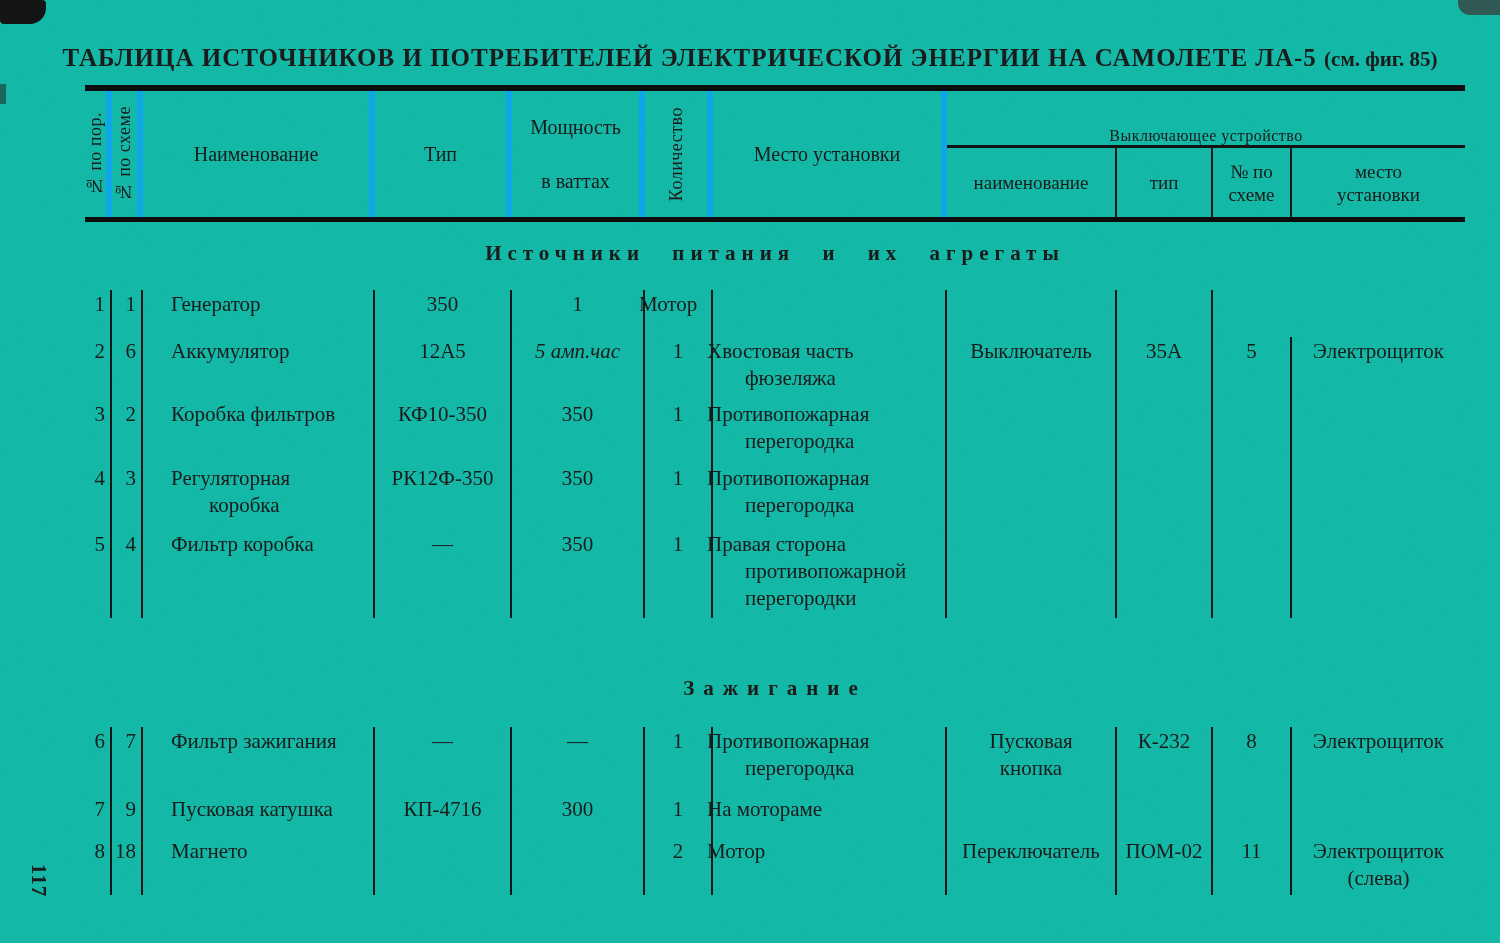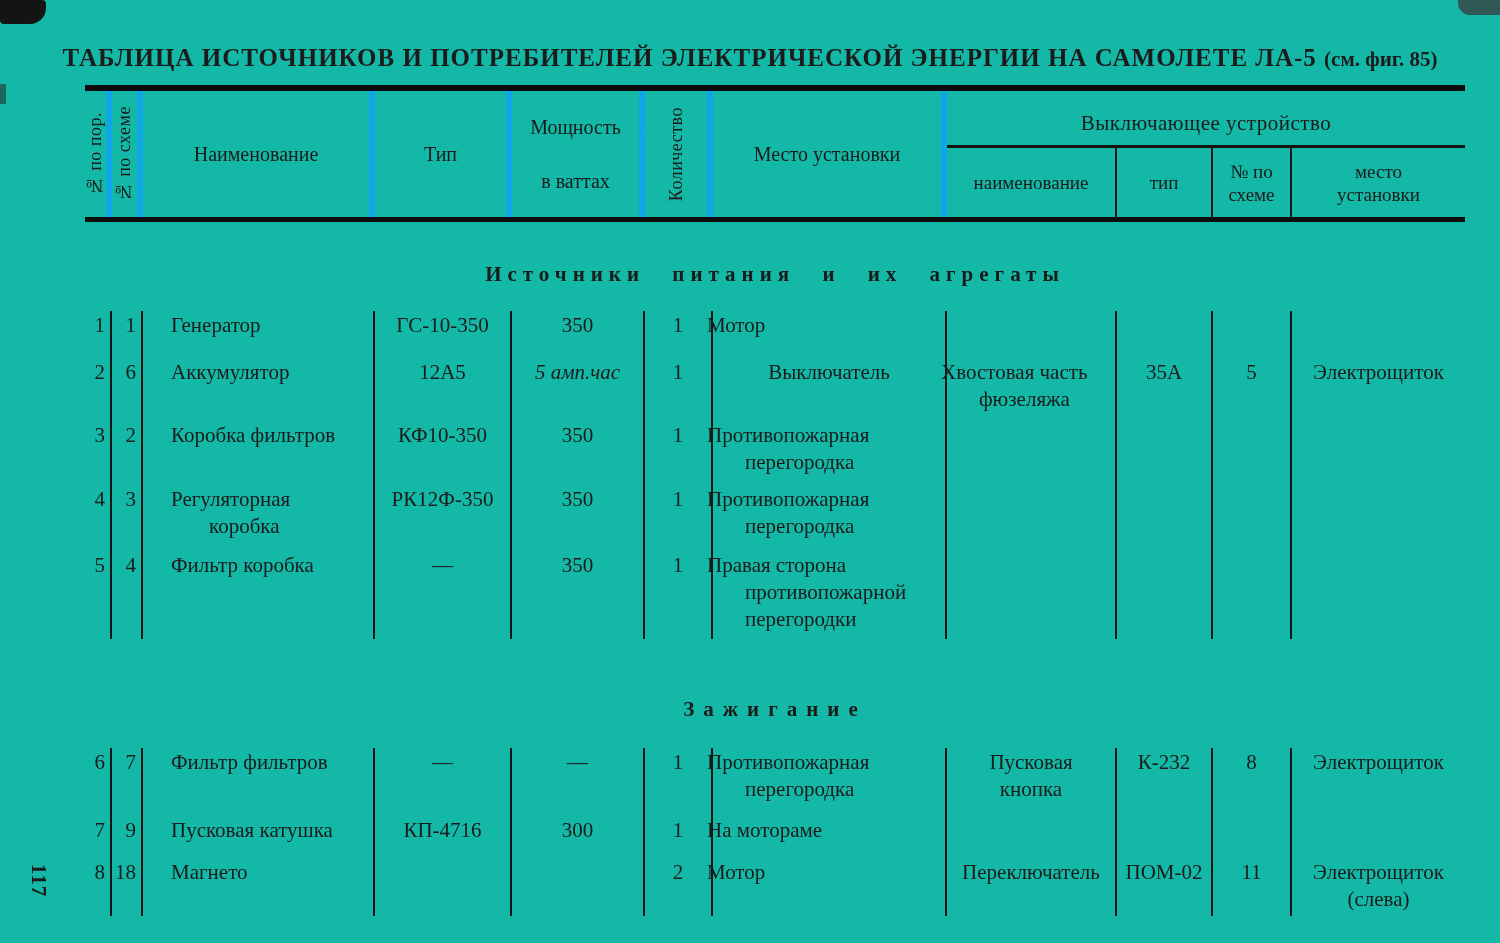--- a/index.html
+++ b/index.html
@@ -42,31 +42,31 @@
     border-bottom:5px solid #0d0d0d;
   }
   .hc { grid-row:1 / span 2; border-right:6px solid #0ea5e9;
         display:flex; align-items:center; justify-content:center;
         font-size:20px; text-align:center; }
   .pre { white-space:pre-line; }
   .h-power { line-height:54px; }
   .v span { writing-mode:vertical-rl; transform:rotate(180deg); white-space:nowrap; font-size:18px; letter-spacing:.5px; }
   .hgroup { grid-column:8 / span 4; grid-row:1; border-bottom:3px solid #141414;
         display:flex; align-items:flex-end; justify-content:center;
-        padding-bottom:9px; font-size:21px; letter-spacing:.5px; }
+        font-size:16px; letter-spacing:.5px; }
   .hsub { grid-row:2; border-right:2px solid #171717;
         display:flex; align-items:center; justify-content:center;
         text-align:center; font-size:19px; line-height:23px; }
   .nobr { border-right:none !important; }
 
   
   .sec-title {
     text-align:center; font-weight:bold; font-size:21px;
   }
-  .sec-title.s1 { margin-top:40px; letter-spacing:6px; word-spacing:16px; }
+  .sec-title.s1 { margin-top:19px; letter-spacing:6px; word-spacing:16px; }
   .sec-title.s2 { margin-top:58px; letter-spacing:9px; word-spacing:22px; }
 
   
   .sec-body { margin-top:24px; }
   .sec-body.b2 { margin-top:26px; }
   .trow { display:grid; grid-template-columns: var(--cols); }
   .c { border-right:2px solid #161616; padding-top:1px;
        font-size:21px; line-height:27px; white-space:pre-line; }
   .c.num { text-align:right; padding-right:5px; }
   .c.name { padding-left:66px; text-indent:-38px; }
@@ -131,40 +131,39 @@
 установки</div>
     </div>
 
     <div class="sec-title s1">Источники питания и их агрегаты</div>
     <div class="sec-body b1">
 
       <div class="trow">
         <div class="c num h47">1</div>
         <div class="c num">1</div>
         <div class="c name">Генератор</div>
-        <div class="c ctr">ГС-10-350</div>
         <div class="c ctr">350</div>
         <div class="c ctr">1</div>
         <div class="c place">Мотор</div>
         <div class="c ctr"></div>
         <div class="c ctr"></div>
         <div class="c ctr"></div>
         <div class="c ctr nobr"></div>
       </div>
 
       <div class="trow">
         <div class="c num h63">2</div>
         <div class="c num">6</div>
         <div class="c name">Аккумулятор</div>
         <div class="c ctr">12А5</div>
         <div class="c ctr italic">5 амп.час</div>
         <div class="c ctr">1</div>
-        <div class="c ctr">Выключатель</div>
         <div class="c place">Хвостовая часть
 фюзеляжа</div>
+        <div class="c ctr">Выключатель</div>
         <div class="c ctr">35А</div>
         <div class="c ctr">5</div>
         <div class="c ctr nobr">Электрощиток</div>
       </div>
 
       <div class="trow">
         <div class="c num h64">3</div>
         <div class="c num">2</div>
         <div class="c name">Коробка фильтров</div>
         <div class="c ctr">КФ10-350</div>
@@ -210,21 +209,21 @@
         <div class="c ctr nobr"></div>
       </div>
     </div>
 
     <div class="sec-title s2">Зажигание</div>
     <div class="sec-body b2">
 
       <div class="trow">
         <div class="c num h68">6</div>
         <div class="c num">7</div>
-        <div class="c name">Фильтр фильтров</div>
+        <div class="c name">Фильтр зажигания</div>
         <div class="c ctr">—</div>
         <div class="c ctr">—</div>
         <div class="c ctr">1</div>
         <div class="c place">Противопожарная
 перегородка</div>
         <div class="c ctr">Пусковая
 кнопка</div>
         <div class="c ctr">К-232</div>
         <div class="c ctr">8</div>
         <div class="c ctr nobr">Электрощиток</div>

